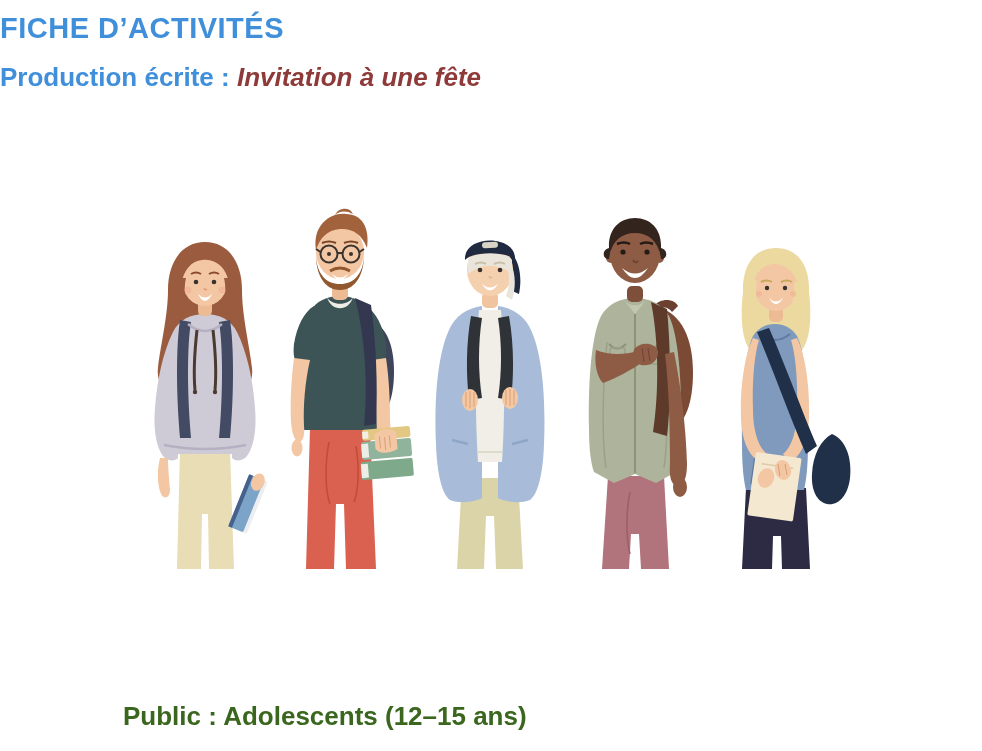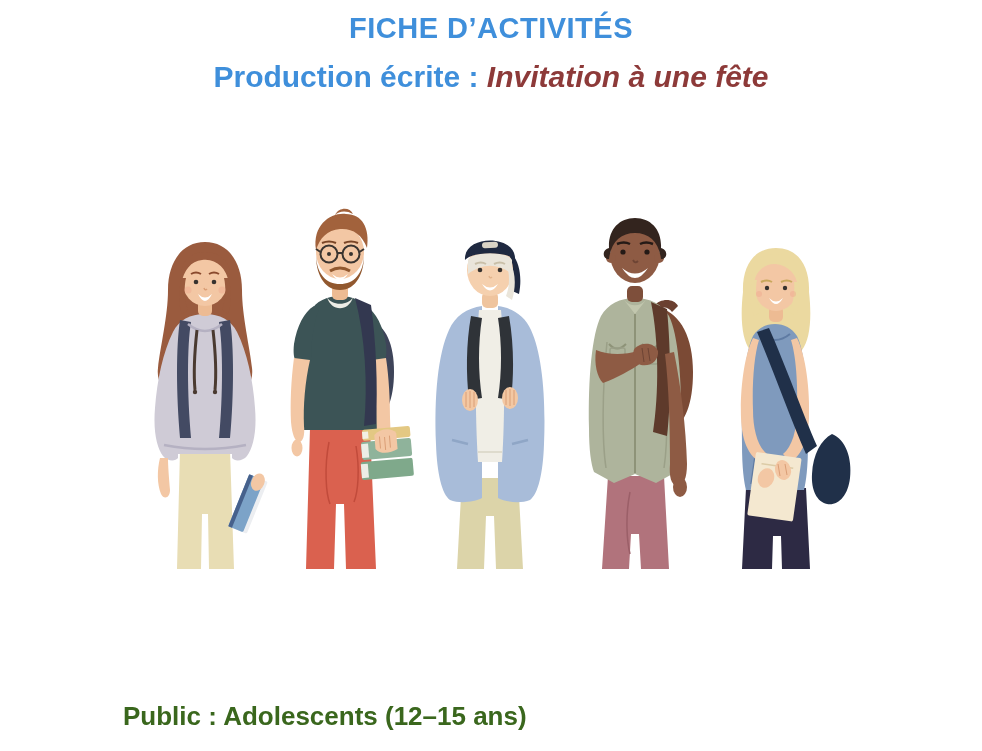--- a/index.html
+++ b/index.html
@@ -4,27 +4,27 @@
 <style>
   html,body { margin:0; padding:0; }
   body {
     width:982px; height:751px;
     background:var(--background,#fff);
     font-family:"Liberation Sans", sans-serif;
     position:relative; overflow:hidden;
   }
   .title {
     position:absolute; top:12px; left:0; width:100%;
-    text-align:center; font-size:29px; line-height:32px;
+    text-align:left; font-size:29px; line-height:32px;
     font-weight:bold; color:var(--title_blue,#3F8FDB);
     letter-spacing:0.5px;
   }
   .subtitle {
     position:absolute; top:60px; left:0; width:100%;
-    text-align:center; font-size:30px; line-height:34px; font-weight:bold;
+    font-size:26px; line-height:34px; font-weight:bold;
     white-space:pre-wrap;
   }
   .subtitle .prefix { color:var(--title_blue,#3F8FDB); }
   .subtitle .emph { color:var(--subtitle_maroon,#8D3A39); font-style:italic; }
   .illustration { position:absolute; left:130px; top:202px; width:740px; height:367px; }
   .details {
     position:absolute; left:123px; top:646px;
     font-size:26px; line-height:28px; font-weight:bold;
     color:var(--details_green,#3B6A1E);
     white-space:pre-wrap;

